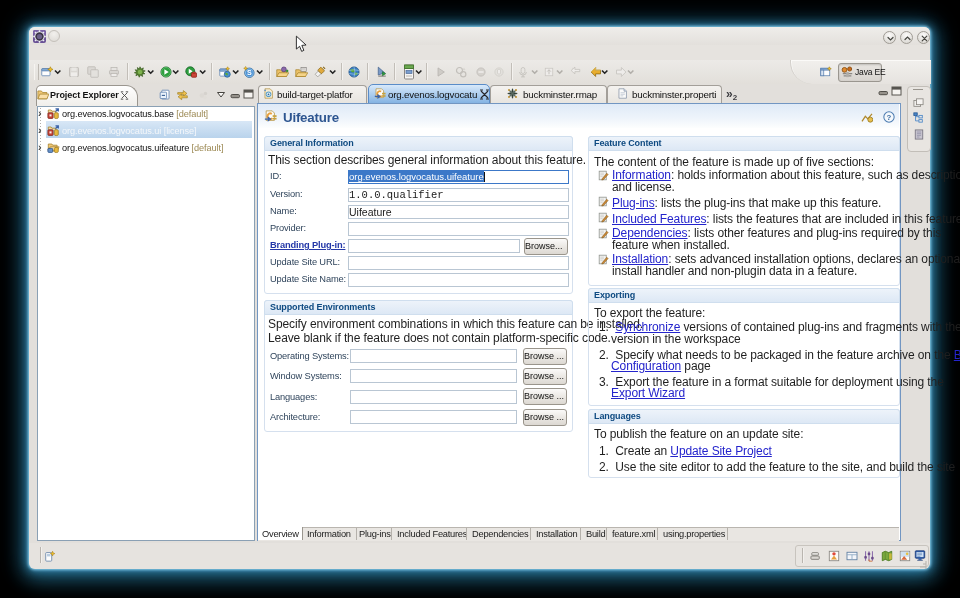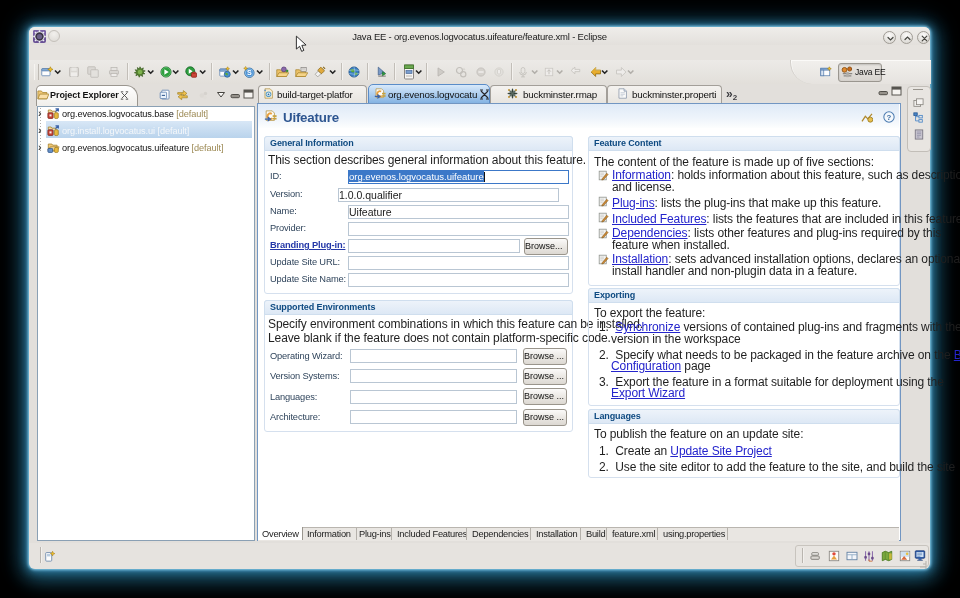--- a/index.html
+++ b/index.html
@@ -25,21 +25,20 @@
 .lbl{position:absolute;font-size:9.3px;letter-spacing:-0.15px;color:#30455c;white-space:nowrap;}
 .btn{position:absolute;font-size:9px;line-height:12px;color:#111;text-align:left;background:linear-gradient(#fbfaf9,#e8e5e0 60%,#dcd8d2);border:1px solid #9a958c;border-radius:3px;white-space:nowrap;}
 .sech{position:absolute;font-size:9px;font-weight:bold;color:#0e4a81;letter-spacing:-0.1px;white-space:nowrap;}
 .bodytext{position:absolute;font-size:12px;letter-spacing:-0.1px;color:#1f1f1f;white-space:nowrap;}
 </style>
 </head>
 <body>
 <div id="stage">
 <div id="win">
 <div id="titlebar">
-<div id="title">Java EE - org.evenos.logvocatus.uifeature/feature.xml - Eclipse</div>
 <svg class="abs" style="left:4px;top:3px" width="13" height="13" viewBox="0 0 13 13">
           <rect width="13" height="13" rx="2" fill="#6a5296"></rect>
           <rect width="13" height="6" rx="2" fill="#7a62a6"></rect>
           <circle cx="6.5" cy="6.5" r="5" fill="#efeff4"></circle>
           <circle cx="6.5" cy="6.5" r="4.2" fill="#3a3344"></circle>
           <circle cx="6.5" cy="6.5" r="2.6" fill="#6a5f88"></circle>
           <g stroke="#efeff4" stroke-width="1.4">
             <line x1="6.5" y1="0.2" x2="6.5" y2="2"></line>
             <line x1="6.5" y1="11" x2="6.5" y2="12.8"></line>
             <line x1="0.2" y1="6.5" x2="2" y2="6.5"></line>
@@ -302,21 +301,21 @@
           <path d="M9 7 a2.5 1.2 0 0 1 5 0 L14 12 a2.5 1.2 0 0 1 -5 0 Z" fill="#e8b93e" stroke="#8a6a10" stroke-width=".8"></path>
           <path d="M10.5 1 L14 1 L14 4.5 M14 1 L10.5 4.5" fill="none" stroke="#3a62a8" stroke-width="1.6"></path>
         </svg>
 <svg class="abs" style="left:18px;top:58px" width="13" height="12" viewBox="0 0 16 15">
           <path d="M1.5 11 L1.5 2.5 L6 2.5 L7 4 L12.5 4 L12.5 11 Z" fill="#f0c878" stroke="#a8842e"></path>
           <path d="M1.5 11 L4 6 L15 6 L12.5 11 Z" fill="#fadfa8" stroke="#a8842e"></path>
           <rect x="1" y="8" width="6" height="5" rx="1" fill="#6a92c8" stroke="#2a5288"></rect>
           <path d="M9 8 a2.5 1.2 0 0 1 5 0 L14 12 a2.5 1.2 0 0 1 -5 0 Z" fill="#e8b93e" stroke="#8a6a10" stroke-width=".8"></path>
         </svg>
 <div class="abs ttext" style="left:33px;top:25px;font-size:9.2px;letter-spacing:-0.1px;">org.evenos.logvocatus.base <span style="color:#9d8a55">[default]</span></div>
-<div class="abs ttext" style="left:33px;top:42px;color:#f4f7fa;font-size:9.2px;letter-spacing:-0.1px;">org.install.logvocatus.ui [default]</div>
+<div class="abs ttext" style="left:33px;top:42px;color:#f4f7fa;font-size:9.2px;letter-spacing:-0.1px;">org.evenos.logvocatus.ui [license]</div>
 <div class="abs ttext" style="left:33px;top:59px;font-size:9.2px;letter-spacing:-0.1px;">org.evenos.logvocatus.uifeature <span style="color:#9d8a55">[default]</span></div>
 
 <div id="edtabs">
 <div class="abs" style="left:229px;top:1px;width:107px;height:18px;background:linear-gradient(#f4f2ef,#e7e4df);border:1px solid #a39f99;border-bottom:none;border-radius:4px 4px 0 0;"></div>
 <svg class="abs" style="left:234px;top:4px" width="11" height="11" viewBox="0 0 14 14">
             <path d="M2.5 1 L9 1 L12 4 L12 13 L2.5 13 Z" fill="#f6ecd2" stroke="#b89a50"></path>
             <circle cx="7" cy="8" r="3.6" fill="#5a9ec8"></circle>
             <circle cx="7" cy="8" r="2.3" fill="#eaf2f8"></circle>
             <circle cx="7" cy="8" r="1.1" fill="#2a6a9a"></circle>
             <path d="M1 3 L3.5 1.8 L3.5 4.2 Z" fill="#4a86c8"></path>
@@ -380,41 +379,41 @@
             <text x="6.5" y="9.6" font-size="8.5" font-weight="bold" fill="#3a6aa0" text-anchor="middle" font-family="Liberation Sans">?</text>
           </svg>
 
 <div class="abs" style="left:235px;top:52px;width:307px;height:156px;border:1px solid #d5e0ee;border-radius:3px;"></div>
 <div class="abs" style="left:235px;top:52px;width:307px;height:13px;background:linear-gradient(180deg,#edf3fa,#dde8f5);border:1px solid #cfdeee;border-radius:3px 3px 0 0;"></div>
 <div class="sech" style="left:241px;top:54px;">General Information</div>
 <div class="bodytext" style="left:239px;top:68.5px;">This section describes general information about this feature.</div>
 <div class="lbl" style="left:241px;top:87px;">ID:</div>
 <div class="abs" style="left:319px;top:86px;width:219px;height:12px;background:#fff;border:1px solid #3c78c8;font-size:9.5px;white-space:nowrap;overflow:hidden;"><span style="background:#3c78c8;color:#fff;">org.evenos.logvocatus.uifeature</span><span style="display:inline-block;width:1px;height:10px;background:#111;vertical-align:-2px;"></span></div>
 <div class="lbl" style="left:241px;top:104.5px;">Version:</div>
-<div class="inp" style="left:309px;top:103.5px;width:219px;font-size:10.5px;color:#1a1a1a;">1.0.0.qualifier</div>
+<div class="inp" style="left:319px;top:103.5px;width:219px;font-size:10.5px;color:#1a1a1a;font-family:Liberation Mono, monospace;">1.0.0.qualifier</div>
 <div class="lbl" style="left:241px;top:121.5px;">Name:</div>
 <div class="inp" style="left:319px;top:120.5px;width:219px;font-size:10.5px;color:#1a1a1a;">Uifeature</div>
 <div class="lbl" style="left:241px;top:138.5px;">Provider:</div>
 <div class="inp" style="left:319px;top:137.5px;width:219px;"></div>
 <div class="lbl lnk" style="left:241px;top:156px;font-weight:bold;color:#2438a8;">Branding Plug-in:</div>
 <div class="inp" style="left:319px;top:155px;width:170px;"></div>
 <div class="btn" style="left:495px;top:153.5px;width:42px;height:14px;padding-top:1px;">Browse...</div>
 <div class="lbl" style="left:241px;top:173px;">Update Site URL:</div>
 <div class="inp" style="left:319px;top:172px;width:219px;"></div>
 <div class="lbl" style="left:241px;top:190px;">Update Site Name:</div>
 <div class="inp" style="left:319px;top:189px;width:219px;"></div>
 
 <div class="abs" style="left:235px;top:216px;width:307px;height:130px;border:1px solid #d5e0ee;border-radius:3px;"></div>
 <div class="abs" style="left:235px;top:216px;width:307px;height:13px;background:linear-gradient(180deg,#edf3fa,#dde8f5);border:1px solid #cfdeee;border-radius:3px 3px 0 0;"></div>
 <div class="sech" style="left:241px;top:218px;">Supported Environments</div>
 <div class="bodytext" style="left:239px;top:233px;">Specify environment combinations in which this feature can be installed.<br>Leave blank if the feature does not contain platform-specific code.</div>
-<div class="lbl" style="left:241px;top:267px;">Operating Wizard:</div>
+<div class="lbl" style="left:241px;top:267px;">Operating Systems:</div>
 <div class="inp" style="left:321px;top:265px;width:165px;"></div>
 <div class="btn" style="left:494px;top:263.5px;width:42px;height:14px;padding-top:1px;">Browse ...</div>
-<div class="lbl" style="left:241px;top:287px;">Version Systems:</div>
+<div class="lbl" style="left:241px;top:287px;">Window Systems:</div>
 <div class="inp" style="left:321px;top:285px;width:165px;"></div>
 <div class="btn" style="left:494px;top:283.5px;width:42px;height:14px;padding-top:1px;">Browse ...</div>
 <div class="lbl" style="left:241px;top:307.5px;">Languages:</div>
 <div class="inp" style="left:321px;top:305.5px;width:165px;"></div>
 <div class="btn" style="left:494px;top:304px;width:42px;height:14px;padding-top:1px;">Browse ...</div>
 <div class="lbl" style="left:241px;top:328px;">Architecture:</div>
 <div class="inp" style="left:321px;top:326px;width:165px;"></div>
 <div class="btn" style="left:494px;top:324.5px;width:42px;height:14px;padding-top:1px;">Browse ...</div>
 
 <div class="abs" style="left:559px;top:52px;width:310px;height:148px;border:1px solid #d5e0ee;border-radius:3px;"></div>

